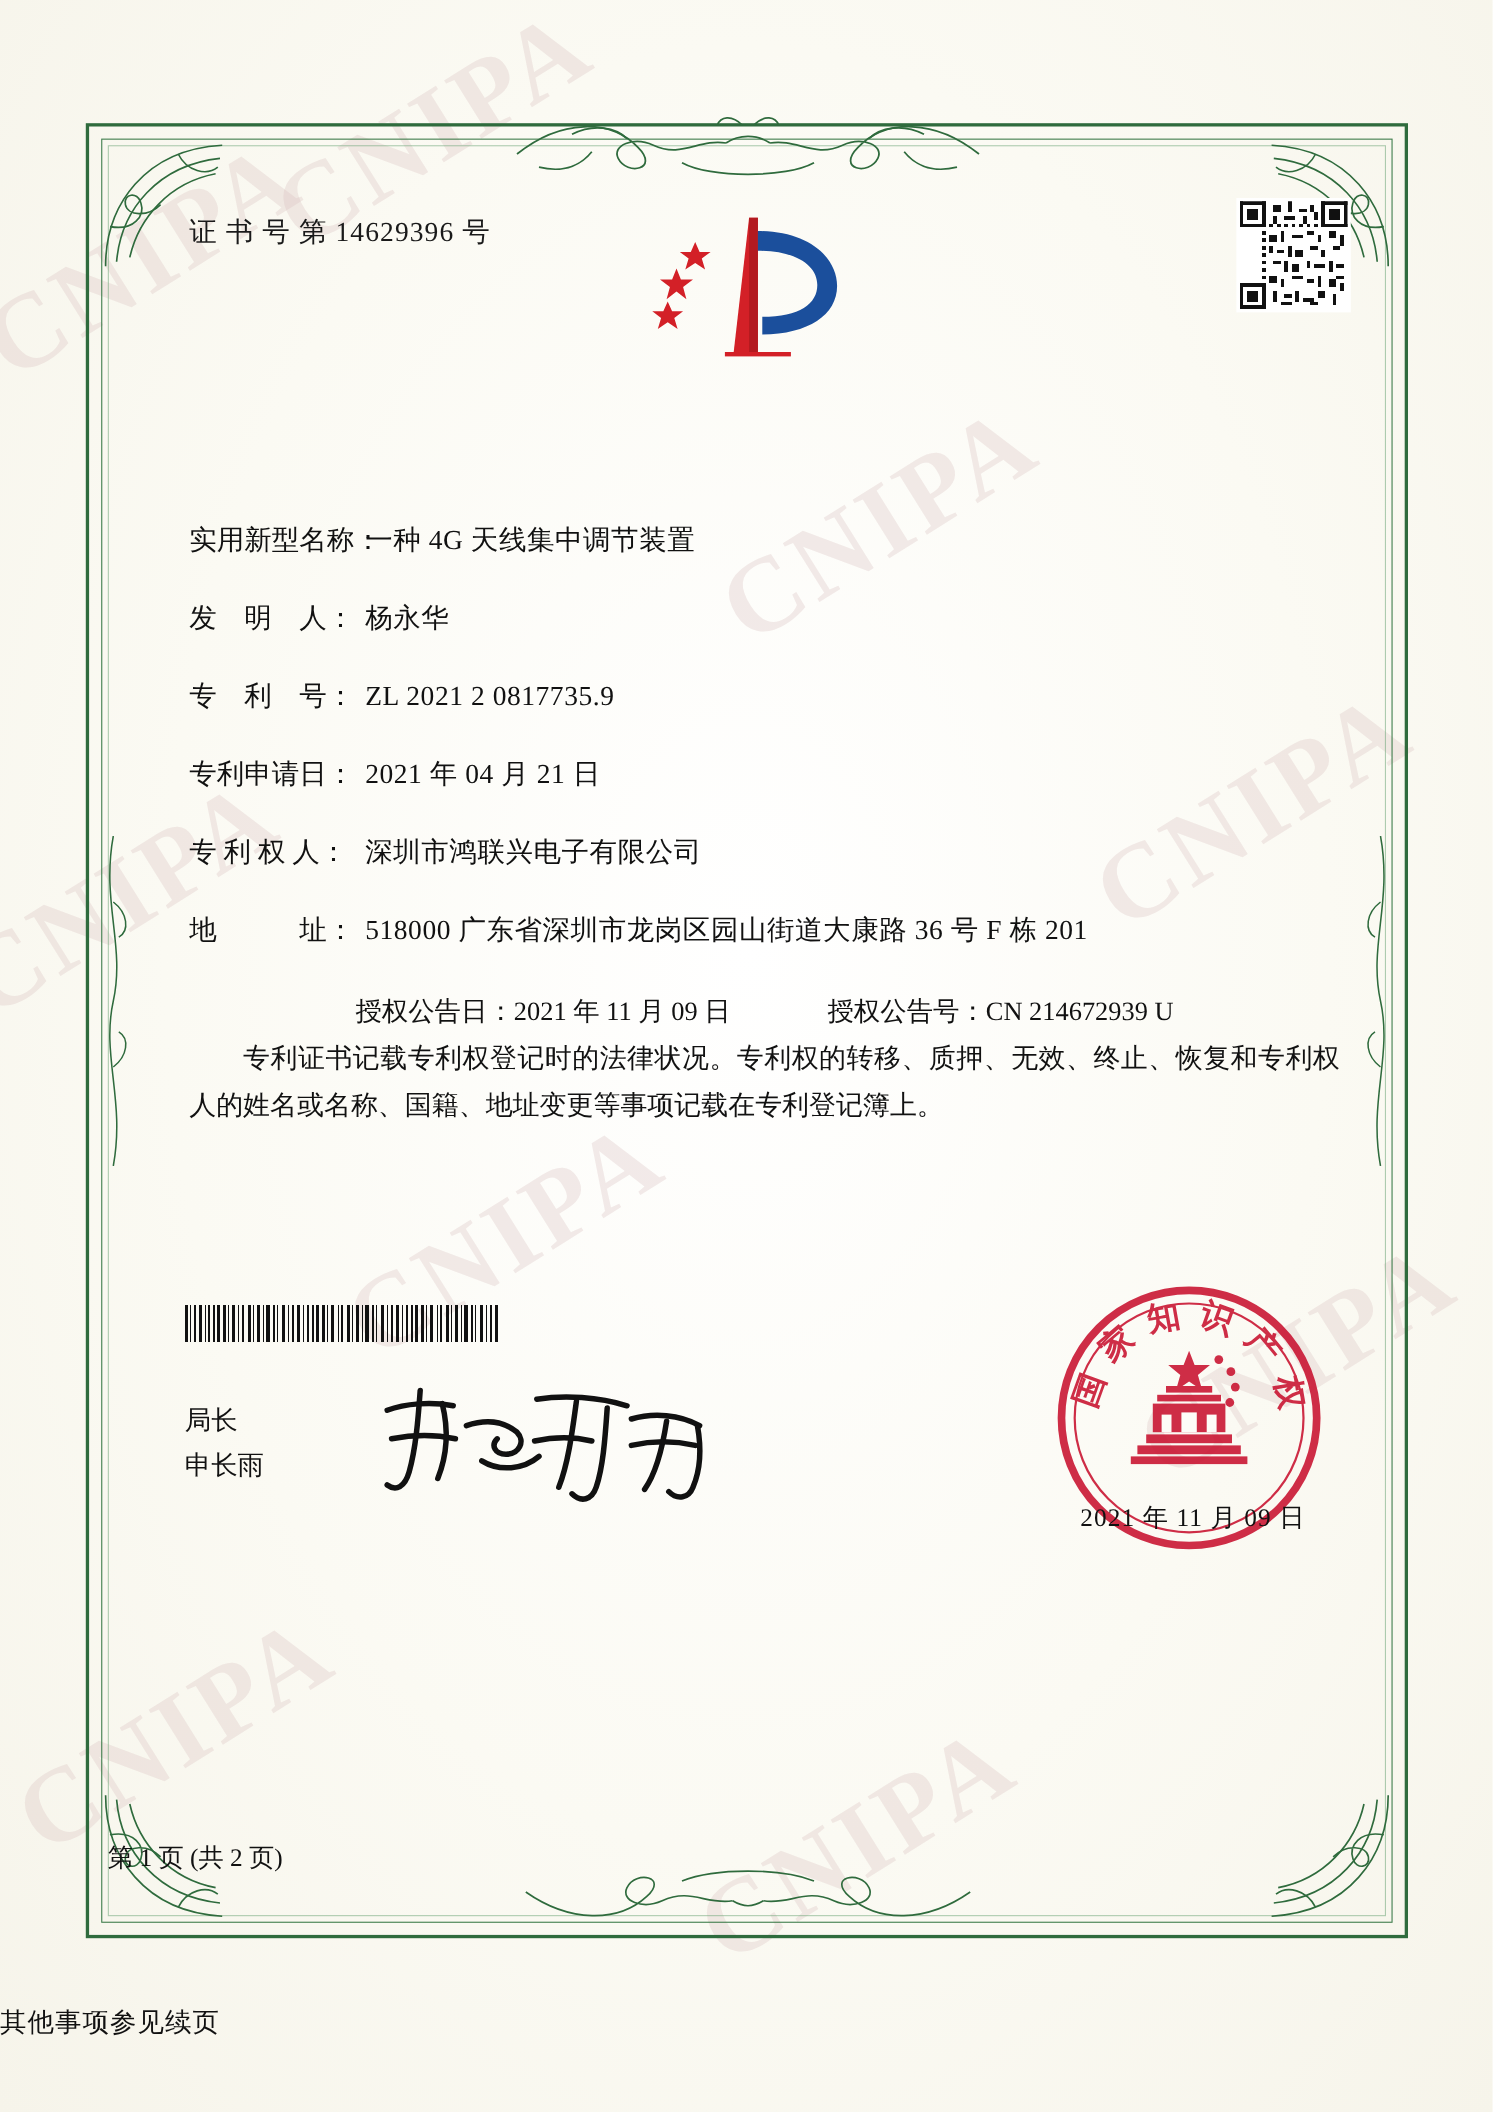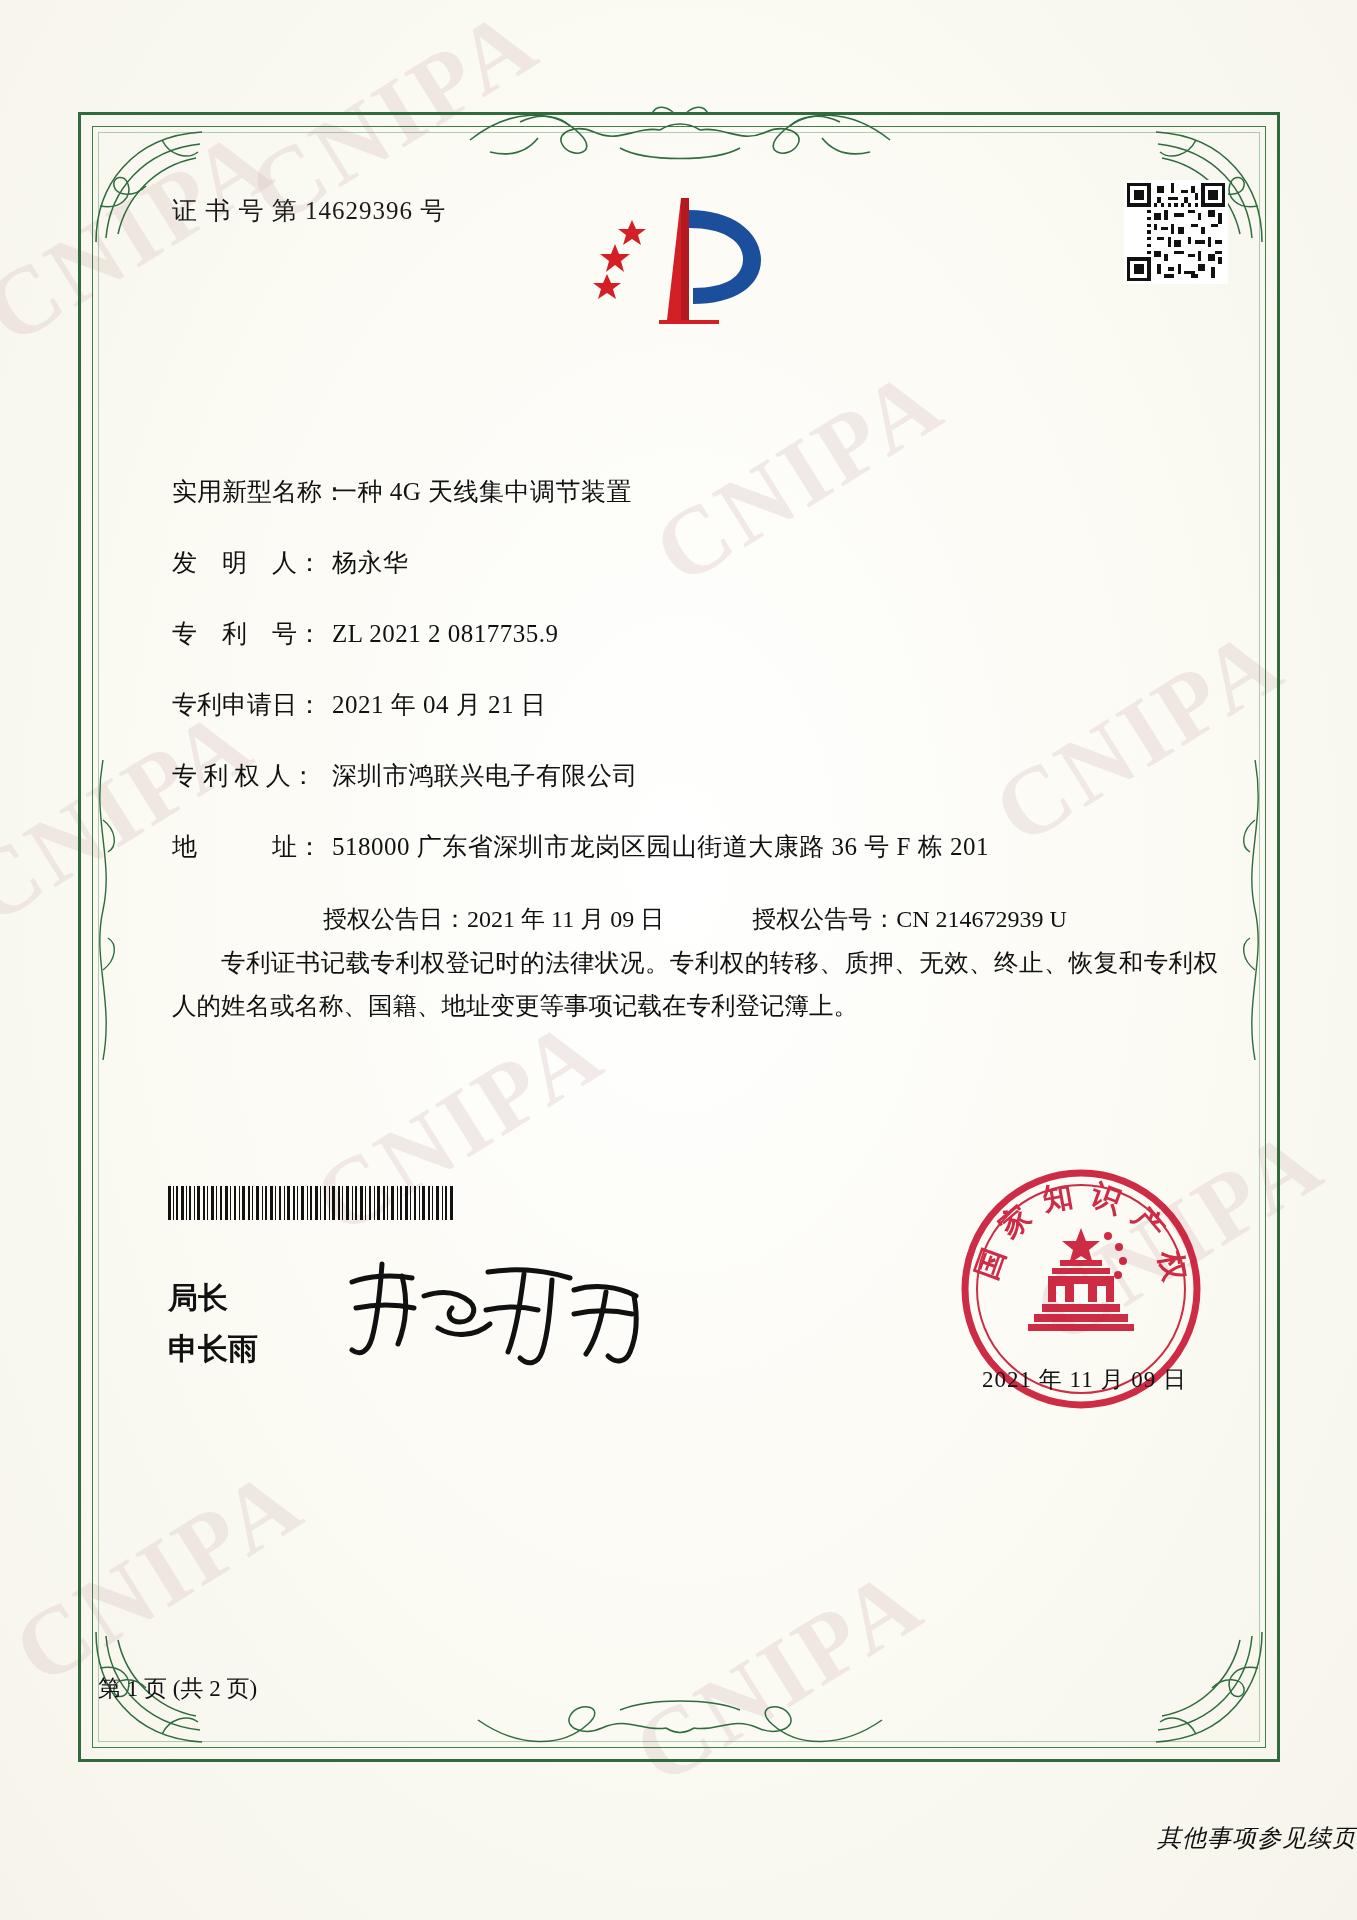--- a/index.html
+++ b/index.html
@@ -180,24 +180,23 @@
     top: 1054px;
     width: 290px;
     height: 34px;
   }
 
   
   .sign-label {
     position: absolute;
     left: 70px;
     top: 1140px;
-    font-size: 30px;
+    font-size: 24px;
     line-height: 1.7;
     color: #111;
-    font-weight: bold;
   }
   .signature {
     position: absolute;
     left: 240px;
     top: 1120px;
     width: 330px;
     height: 120px;
   }
 
   
@@ -225,25 +224,24 @@
     text-align: left;
     font-size: 23px;
     color: #111;
   }
 
   .footer-note {
     position: absolute;
     left: 0;
     right: 0;
     top: 1822px;
-    text-align: right;
+    text-align: left;
     font-size: 24px;
     color: #111;
     letter-spacing: 1px;
-    font-style: italic;
   }
 </style>
 </head>
 <body>
 
 <div class="page">
 
   <div class="watermarks">
     <div class="wm" style="left:-30px; top:180px;">CNIPA</div>
     <div class="wm" style="left:235px; top:60px;">CNIPA</div>

